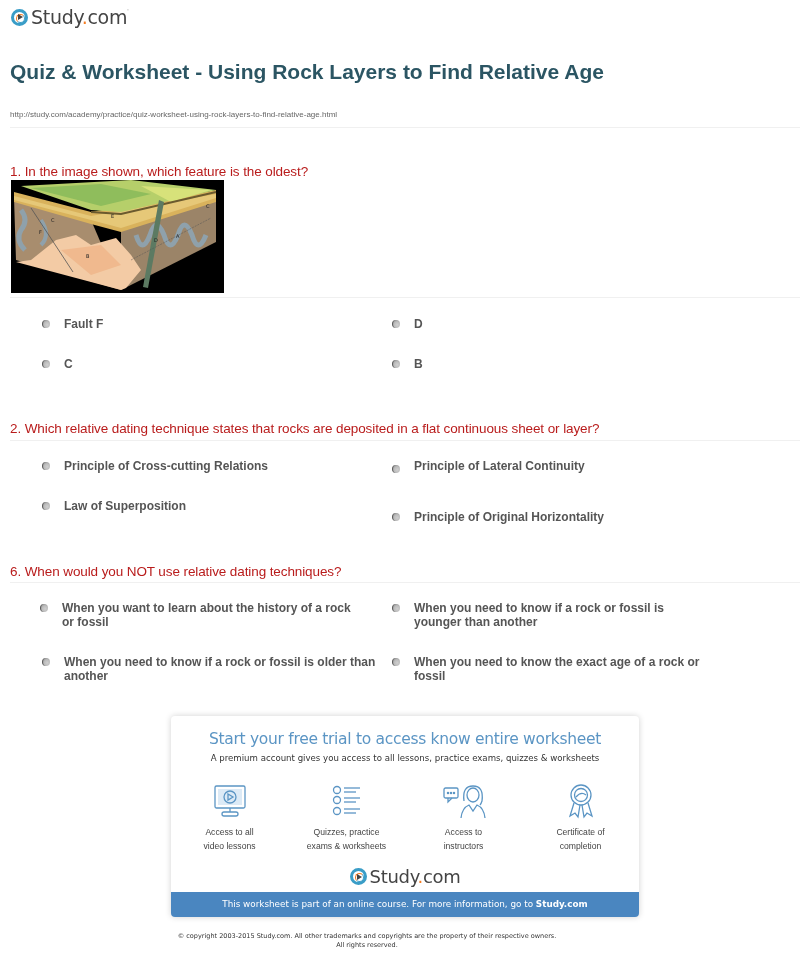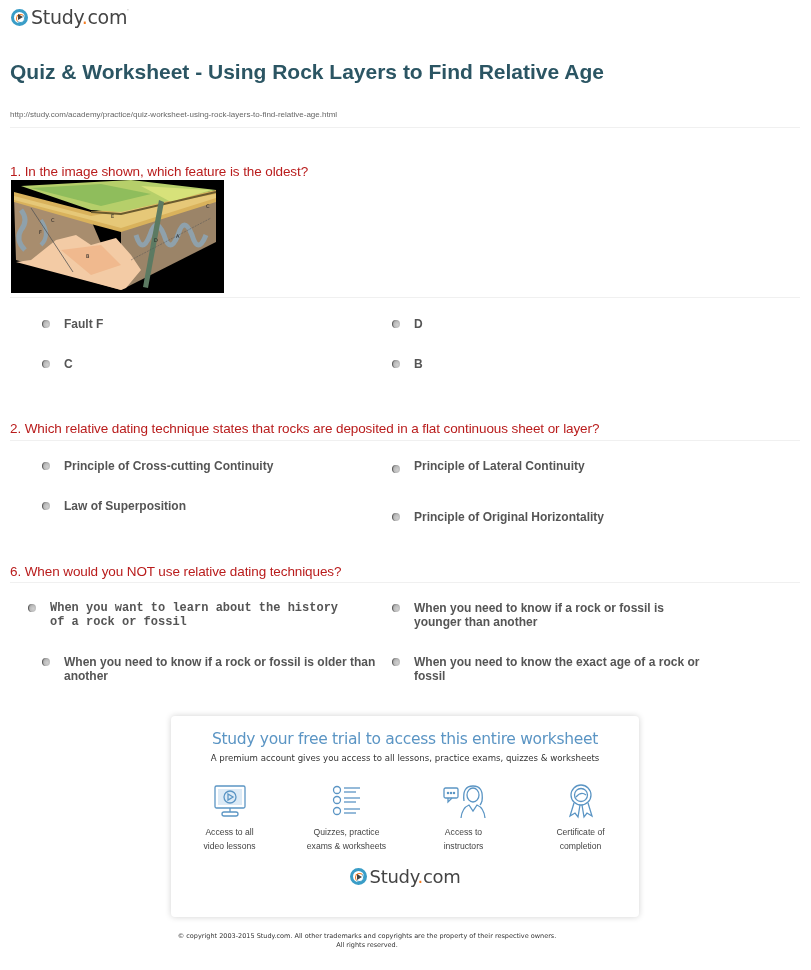--- a/index.html
+++ b/index.html
@@ -110,57 +110,57 @@
 <div class="option" style="left:392px; top:357px;">
   <span class="radio"></span>
   <span class="label">B</span>
 </div>
 
 <div class="question" style="top:421px;">2. Which relative dating technique states that rocks are deposited in a flat continuous sheet or layer?</div>
 <div class="divider" style="left:10px; top:440px; width:790px;"></div>
 
 <div class="option" style="left:42px; top:459px;">
   <span class="radio"></span>
-  <span class="label">Principle of Cross-cutting Continuity</span>
+  <span class="label">Principle of Cross-cutting Relations</span>
 </div>
 <div class="option" style="left:392px; top:459px;align-items:flex-end;">
   <span class="radio"></span>
   <span class="label">Principle of Lateral Continuity</span>
 </div>
 <div class="option" style="left:42px; top:499px;">
   <span class="radio"></span>
   <span class="label">Law of Superposition</span>
 </div>
 <div class="option" style="left:392px; top:510px;">
   <span class="radio"></span>
   <span class="label">Principle of Original Horizontality</span>
 </div>
 
 <div class="question" style="top:564px;">6. When would you NOT use relative dating techniques?</div>
 <div class="divider" style="left:10px; top:582px; width:790px;"></div>
 
-<div class="option" style="left:28px; top:601px;font-family:Liberation Mono, monospace;">
+<div class="option" style="left:40px; top:601px;">
   <span class="radio"></span>
   <span class="label">When you want to learn about the history of a rock or fossil</span>
 </div>
 <div class="option" style="left:392px; top:601px;">
   <span class="radio"></span>
   <span class="label" style="max-width:300px;">When you need to know if a rock or fossil is younger than another</span>
 </div>
 <div class="option" style="left:42px; top:655px;">
   <span class="radio"></span>
   <span class="label" style="max-width:320px;">When you need to know if a rock or fossil is older than another</span>
 </div>
 <div class="option" style="left:392px; top:655px;">
   <span class="radio"></span>
   <span class="label">When you need to know the exact age of a rock or fossil</span>
 </div>
 
 <div class="promo">
-  <div class="headline">Study your free trial to access this entire worksheet</div>
+  <div class="headline">Start your free trial to access know entire worksheet</div>
   <div class="sub">A premium account gives you access to all lessons, practice exams, quizzes &amp; worksheets</div>
 
   <div class="features">
     <div class="feature">
       <div class="icon">
         <svg width="36" height="34" viewBox="0 0 36 34" fill="none" stroke="#5b95c4" stroke-width="1.3">
           <rect x="3" y="2" width="30" height="22" rx="1.5"></rect>
           <rect x="6" y="5" width="24" height="16" fill="#dceaf6" stroke="none"></rect>
           <circle cx="18" cy="13" r="6"></circle>
           <polygon points="16,10 21,13 16,16" fill="none"></polygon>
@@ -215,18 +215,21 @@
     </div>
   </div>
 
   <div class="logo2">
     <span class="logo" style="position:static; height:auto;">
       <span class="mark"></span>
     </span>
     <span class="text"><span>Study</span><span class="dot">.</span><span>com</span></span>
   </div>
 
+  <div class="banner">
+    <span>This worksheet is part of an online course. For more information, go to </span><b>Study.com</b>
+  </div>
 </div>
 
 <div class="copyright">
   <div>© copyright 2003-2015 Study.com. All other trademarks and copyrights are the property of their respective owners.</div>
   <div>All rights reserved.</div>
 </div>
 
 </body></html>

